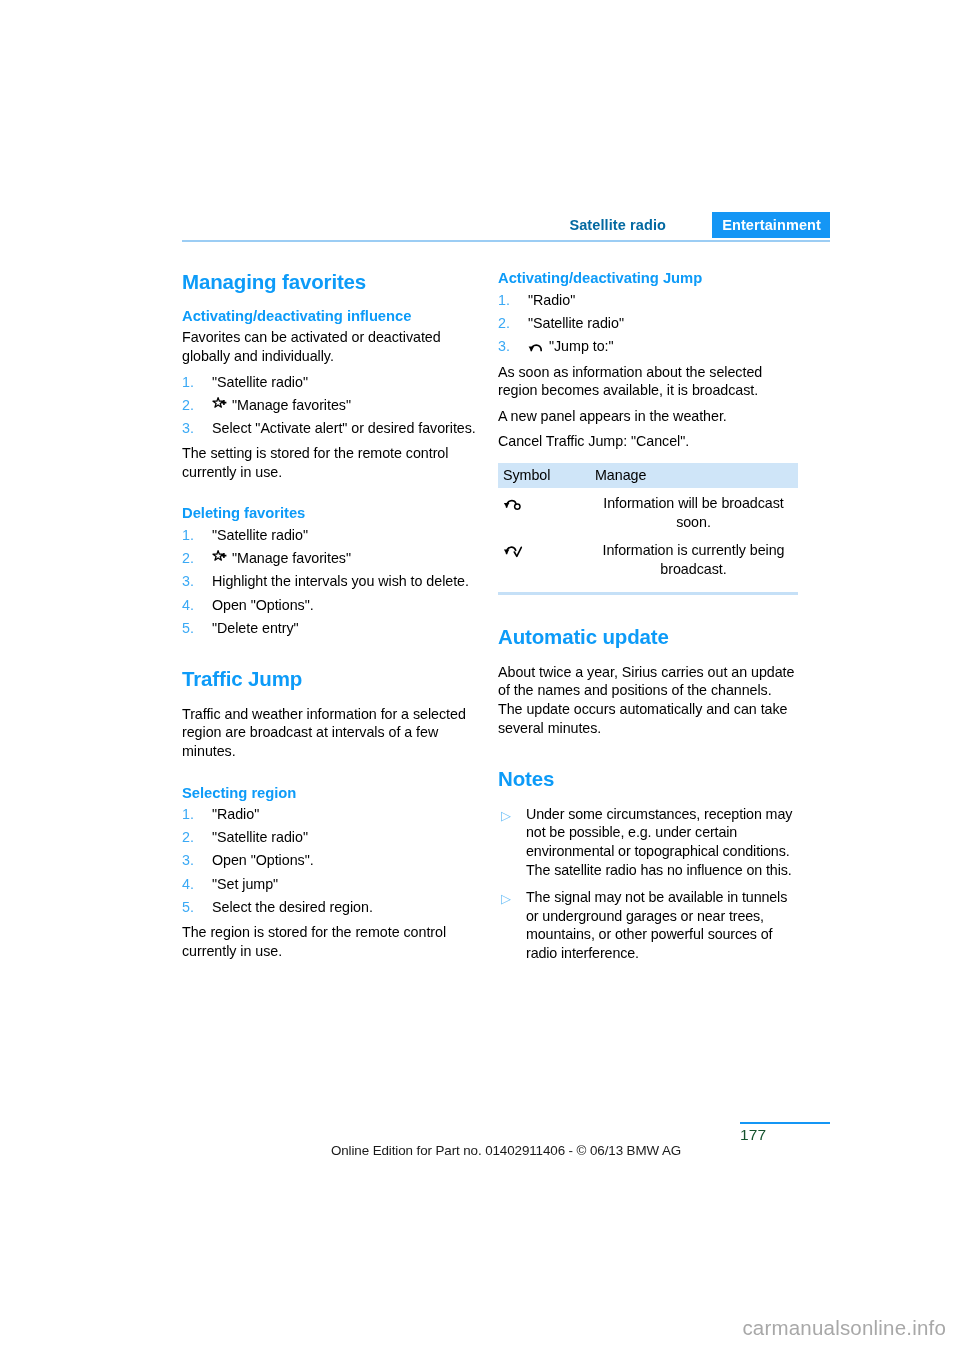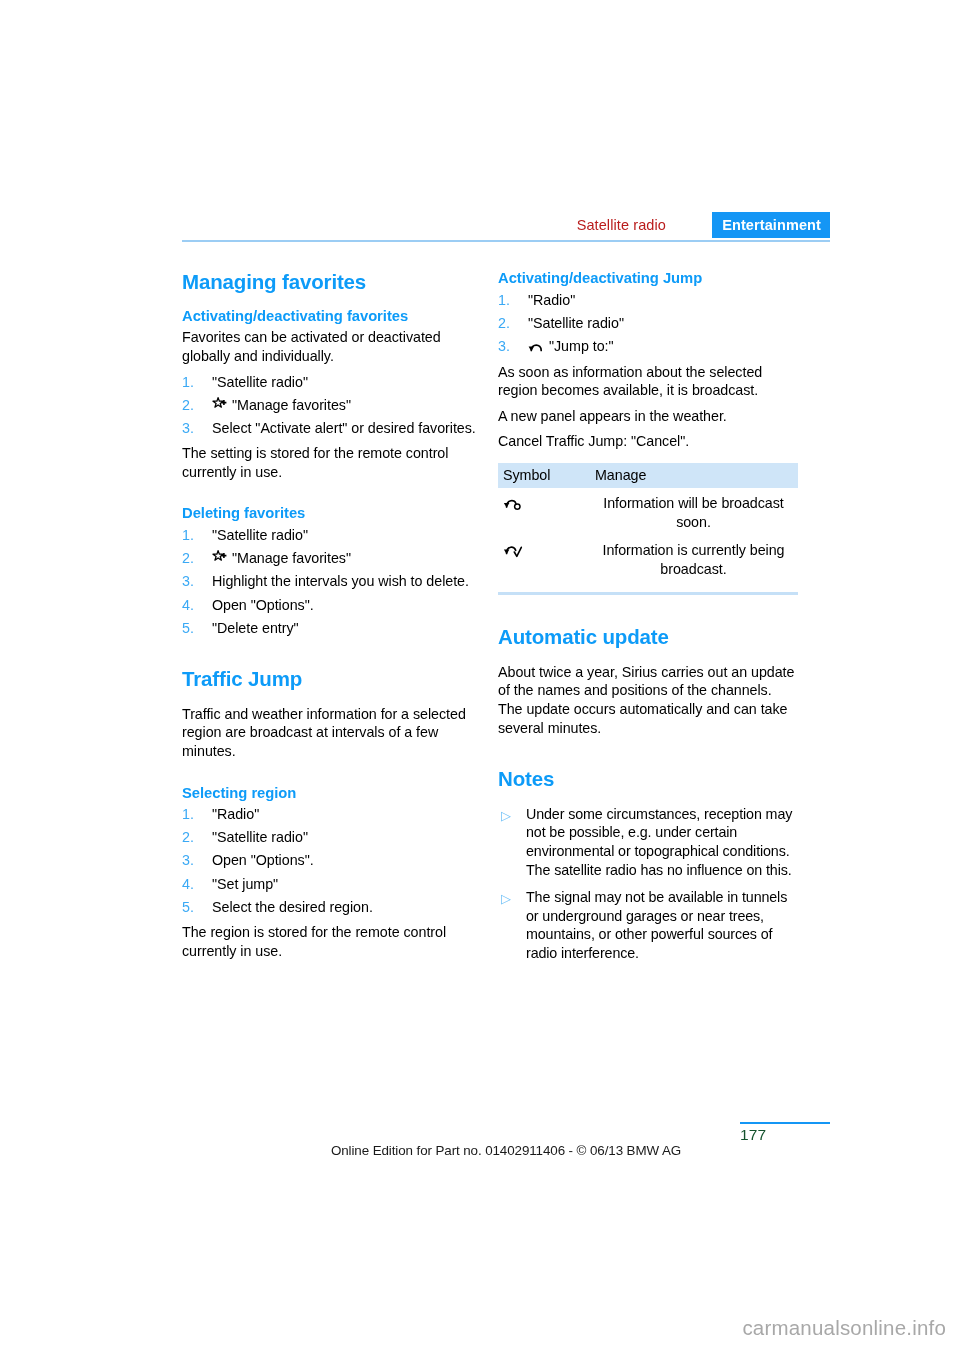--- a/index.html
+++ b/index.html
@@ -38,22 +38,22 @@
     top: 24px;
     width: 648px;
     height: 1.5px;
     background: #9ccdf4;
   }
   .run-head .chapter {
     position: absolute;
     right: 164px;
     top: 1px;
     font-size: 14.5px;
-    font-weight: normal;
-    color: #b91c1c;
+    font-weight: bold;
+    color: #0369a1;
     letter-spacing: 0.1px;
     white-space: nowrap;
   }
   .run-head .section-tab {
     position: absolute;
     right: 0;
     top: -4px;
     height: 26px;
     background: #1496f5;
     color: #ffffff;
@@ -241,21 +241,21 @@
   <div class="run-head">
     <span class="chapter">Satellite radio</span>
     <span class="section-tab">Entertainment</span>
     <div class="rule"></div>
   </div>
 
   <div class="col col-left">
 
     <h1 class="h-title">Managing favorites</h1>
 
-    <h2 class="h-sub">Activating/deactivating favorites</h2>
+    <h2 class="h-sub">Activating/deactivating influence</h2>
     <p class="body">Favorites can be activated or deactivated globally and individually.</p>
 
     <ol class="steps">
       <li>
         <span class="num">1.</span><span>"Satellite radio"</span>
       </li>
       <li>
         <span class="num">2.</span><span class="ico ico-star"><svg viewBox="0 0 17 15">
               <path d="M6.1 0.6 L7.4 4.2 L11.2 4.2 L8.2 6.5 L9.4 10.2 L6.1 7.9 L2.9 10.2 L4.1 6.5 L1.0 4.2 L4.9 4.2 Z" fill="none" stroke="#000" stroke-width="1.25" stroke-linejoin="round"></path>
               <path d="M11.9 3.1 L11.9 8.1 M9.4 5.6 L14.4 5.6" stroke="#000" stroke-width="1.6" stroke-linecap="butt"></path>

